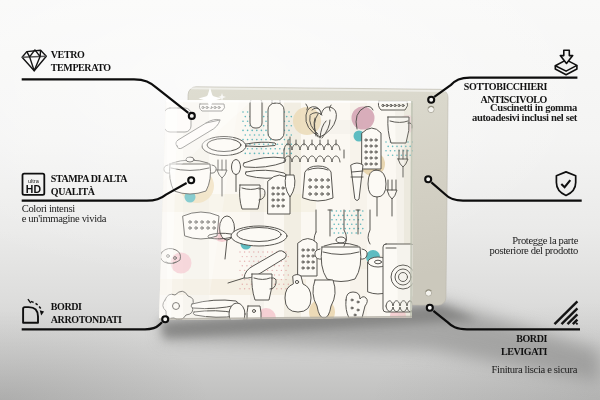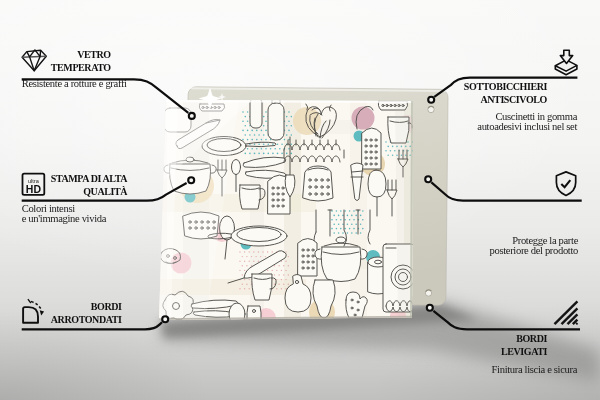--- a/index.html
+++ b/index.html
@@ -5,21 +5,21 @@
   html,body{margin:0;padding:0;}
   .stage{position:relative;width:600px;height:400px;overflow:hidden;
     background:linear-gradient(180deg,#f9f9f8 0%,#f4f4f3 35%,#eaeae9 58%,#dddddc 75%,#cdcdcc 90%,#c0c0bf 100%);
     font-family:"Liberation Serif",serif;-webkit-font-smoothing:antialiased;}
   .vig{position:absolute;left:0;top:0;width:600px;height:400px;
     background:radial-gradient(120% 90% at 35% 20%, rgba(255,255,255,0.55) 0%, rgba(255,255,255,0) 55%),
                radial-gradient(50% 32% at 0% 100%, rgba(60,60,60,0.14) 0%, rgba(60,60,60,0) 70%),
                radial-gradient(55% 35% at 100% 100%, rgba(60,60,60,0.10) 0%, rgba(60,60,60,0) 70%);}
   svg{position:absolute;left:0;top:0;}
   .t{position:absolute;color:#101010;}
-  .title{font-weight:bold;font-size:10px;line-height:13.4px;letter-spacing:-0.4px;text-align:right;}
+  .title{font-weight:bold;font-size:10px;line-height:13.4px;letter-spacing:-0.4px;}
   .desc{font-size:10.6px;line-height:10.2px;letter-spacing:-0.35px;color:#1b1b1b;}
   .right{text-align:right;margin-top:32px;}
 </style>
 </head>
 <body>
 <div class="stage">
   <div class="vig"></div>
   <svg width="600" height="400" viewBox="0 0 600 400">
     <defs>
       <linearGradient id="backG" x1="0" y1="0" x2="0.2" y2="1">
@@ -758,32 +758,31 @@
         <path d="M 561.5,324.2 L 577.4,308.3" stroke-width="2.4"></path>
         <path d="M 567.5,324.2 L 577.4,314.3" stroke-width="2.4"></path>
         <path d="M 572.8,324.2 L 577.4,319.6" stroke-width="2.4"></path>
         <path d="M 576.2,324.2 L 577.4,323" stroke-width="2.2"></path>
       </g>
     </g>
   </svg>
 
   <div class="t title" style="left:50.8px;top:47.5px;">VETRO<br>TEMPERATO</div>
 
-  <div class="t desc" style="left:21.7px;top:78.8px;">Resistente a rotture e graffi</div>
 
   <div class="t desc" style="left:21.7px;top:204px;">Colori intensi<br>e un'immagine vivida</div>
 
   <div class="t title" style="left:50.8px;top:171.8px;">STAMPA DI ALTA<br>QUALITÀ</div>
 
   <div class="t title" style="left:50.8px;top:299.5px;">BORDI<br>ARROTONDATI</div>
 
 
   <div class="t title right" style="right:53px;top:47.5px;">SOTTOBICCHIERI<br>ANTISCIVOLO</div>
 
-  <div class="t desc right" style="right:23px;top:80px;">Cuscinetti in gomma<br>autoadesivi inclusi nel set</div>
+  <div class="t desc right" style="right:23px;top:71px;font-weight:bold;">Cuscinetti in gomma<br>autoadesivi inclusi nel set</div>
 
 
   <div class="t desc right" style="right:22px;top:204px;text-align:right;">Protegge la parte<br>posteriore del prodotto</div>
 
   <div class="t title right" style="right:53px;top:299.5px;">BORDI<br>LEVIGATI</div>
 
   <div class="t desc right" style="right:23px;top:333.4px;padding-left:43px;">Finitura liscia e sicura</div>
 </div>
 
 </body></html>

